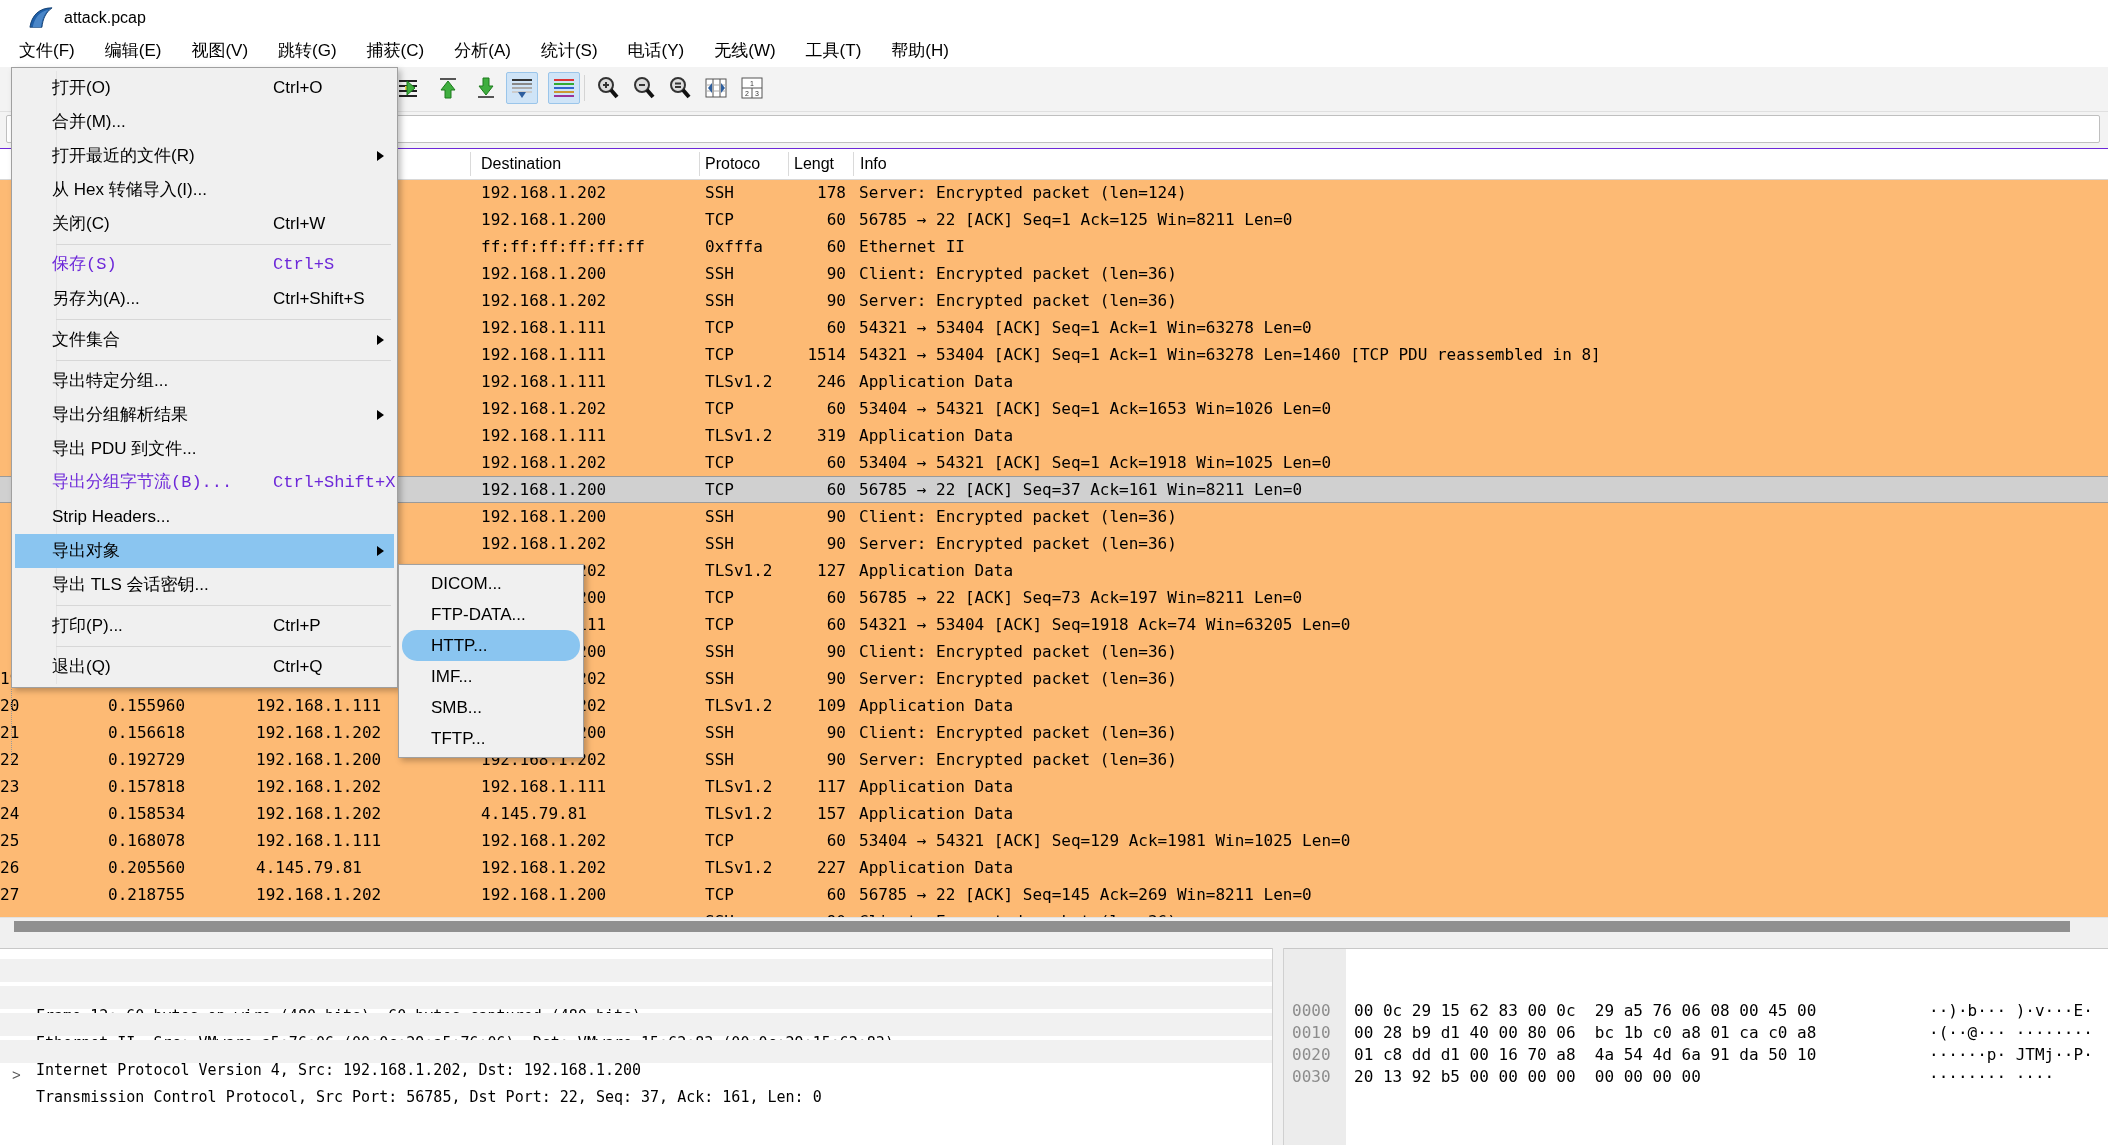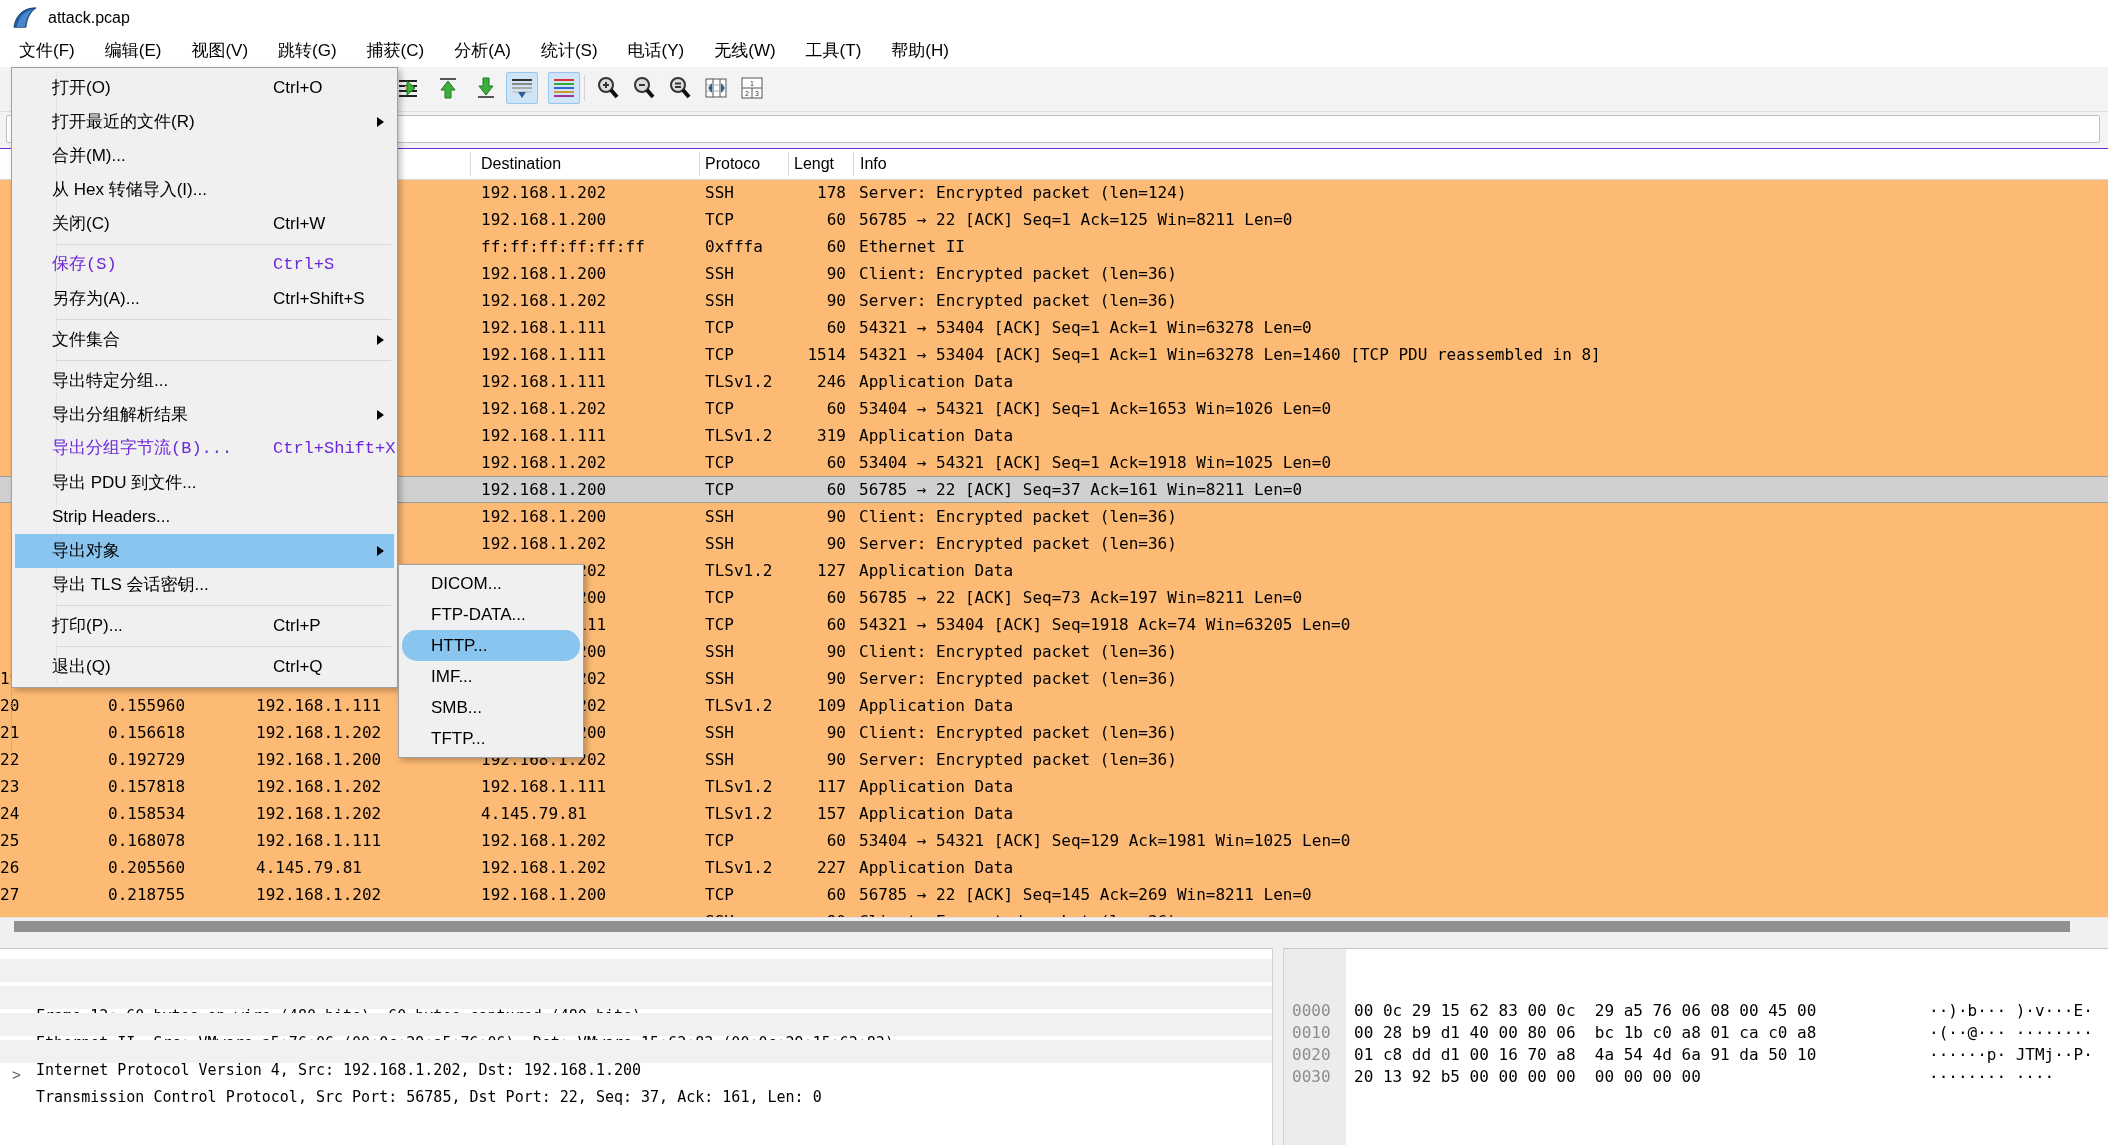--- a/index.html
+++ b/index.html
@@ -2,21 +2,21 @@
 <html><head>
 <meta charset="utf-8">
 <style>
   html,body{margin:0;padding:0;}
   body{width:2108px;height:1145px;overflow:hidden;background:#f0f0f0;
        font-family:"Liberation Sans",sans-serif;color:#000;}
   .window{position:relative;width:2108px;height:1145px;background:#f0f0f0;}
 
   
   .titlebar{position:absolute;left:0;top:0;width:100%;height:35px;background:#ffffff;
-            display:flex;align-items:center;padding-left:12px;box-sizing:border-box;}
+            display:flex;align-items:center;padding-left:28px;box-sizing:border-box;}
   .titlebar .appicon{width:26px;height:24px;margin-right:10px;}
   .titlebar .title{font-size:16px;}
 
   
   .menubar{position:absolute;left:0;top:35px;width:100%;height:32px;background:#ffffff;
            display:flex;align-items:stretch;padding-left:4px;font-size:17px;}
   .menubar .mb-item{padding:0 15px;line-height:32px;cursor:default;}
 
   
   .toolbar{position:absolute;left:0;top:67px;width:100%;height:45px;background:#f3f3f3;
@@ -580,29 +580,29 @@
       </div>
   </div>
 
   <div class="menu">
 
   <div class="mi">
         <span class="mi-label">打开(O)</span>
         <span class="mi-shortcut">Ctrl+O</span>
         
       </div>
+      <div class="mi">
+        <span class="mi-label">合并(M)...</span>
+        <span class="mi-shortcut"></span>
+        
+      </div>
       <div class="mi submenu">
         <span class="mi-label">打开最近的文件(R)</span>
         <span class="mi-shortcut"></span>
         <span class="mi-arrow"></span>
-      </div>
-      <div class="mi">
-        <span class="mi-label">合并(M)...</span>
-        <span class="mi-shortcut"></span>
-        
       </div>
       <div class="mi">
         <span class="mi-label">从 Hex 转储导入(I)...</span>
         <span class="mi-shortcut"></span>
         
       </div>
       <div class="mi">
         <span class="mi-label">关闭(C)</span>
         <span class="mi-shortcut">Ctrl+W</span>
         
@@ -640,31 +640,31 @@
       <div class="mi">
         <span class="mi-label">导出特定分组...</span>
         <span class="mi-shortcut"></span>
         
       </div>
       <div class="mi submenu">
         <span class="mi-label">导出分组解析结果</span>
         <span class="mi-shortcut"></span>
         <span class="mi-arrow"></span>
       </div>
+      <div class="mi">
+        <span class="mi-label">导出 PDU 到文件...</span>
+        <span class="mi-shortcut"></span>
+        
+      </div>
       <div class="mi disabled">
         <span class="mi-label">导出分组字节流(B)...</span>
         <span class="mi-shortcut">Ctrl+Shift+X</span>
         
       </div>
       <div class="mi">
-        <span class="mi-label">导出 PDU 到文件...</span>
-        <span class="mi-shortcut"></span>
-        
-      </div>
-      <div class="mi">
         <span class="mi-label">Strip Headers...</span>
         <span class="mi-shortcut"></span>
         
       </div>
       <div class="mi highlighted submenu">
         <span class="mi-label">导出对象</span>
         <span class="mi-shortcut"></span>
         <span class="mi-arrow"></span>
       </div>
       <div class="mi">

